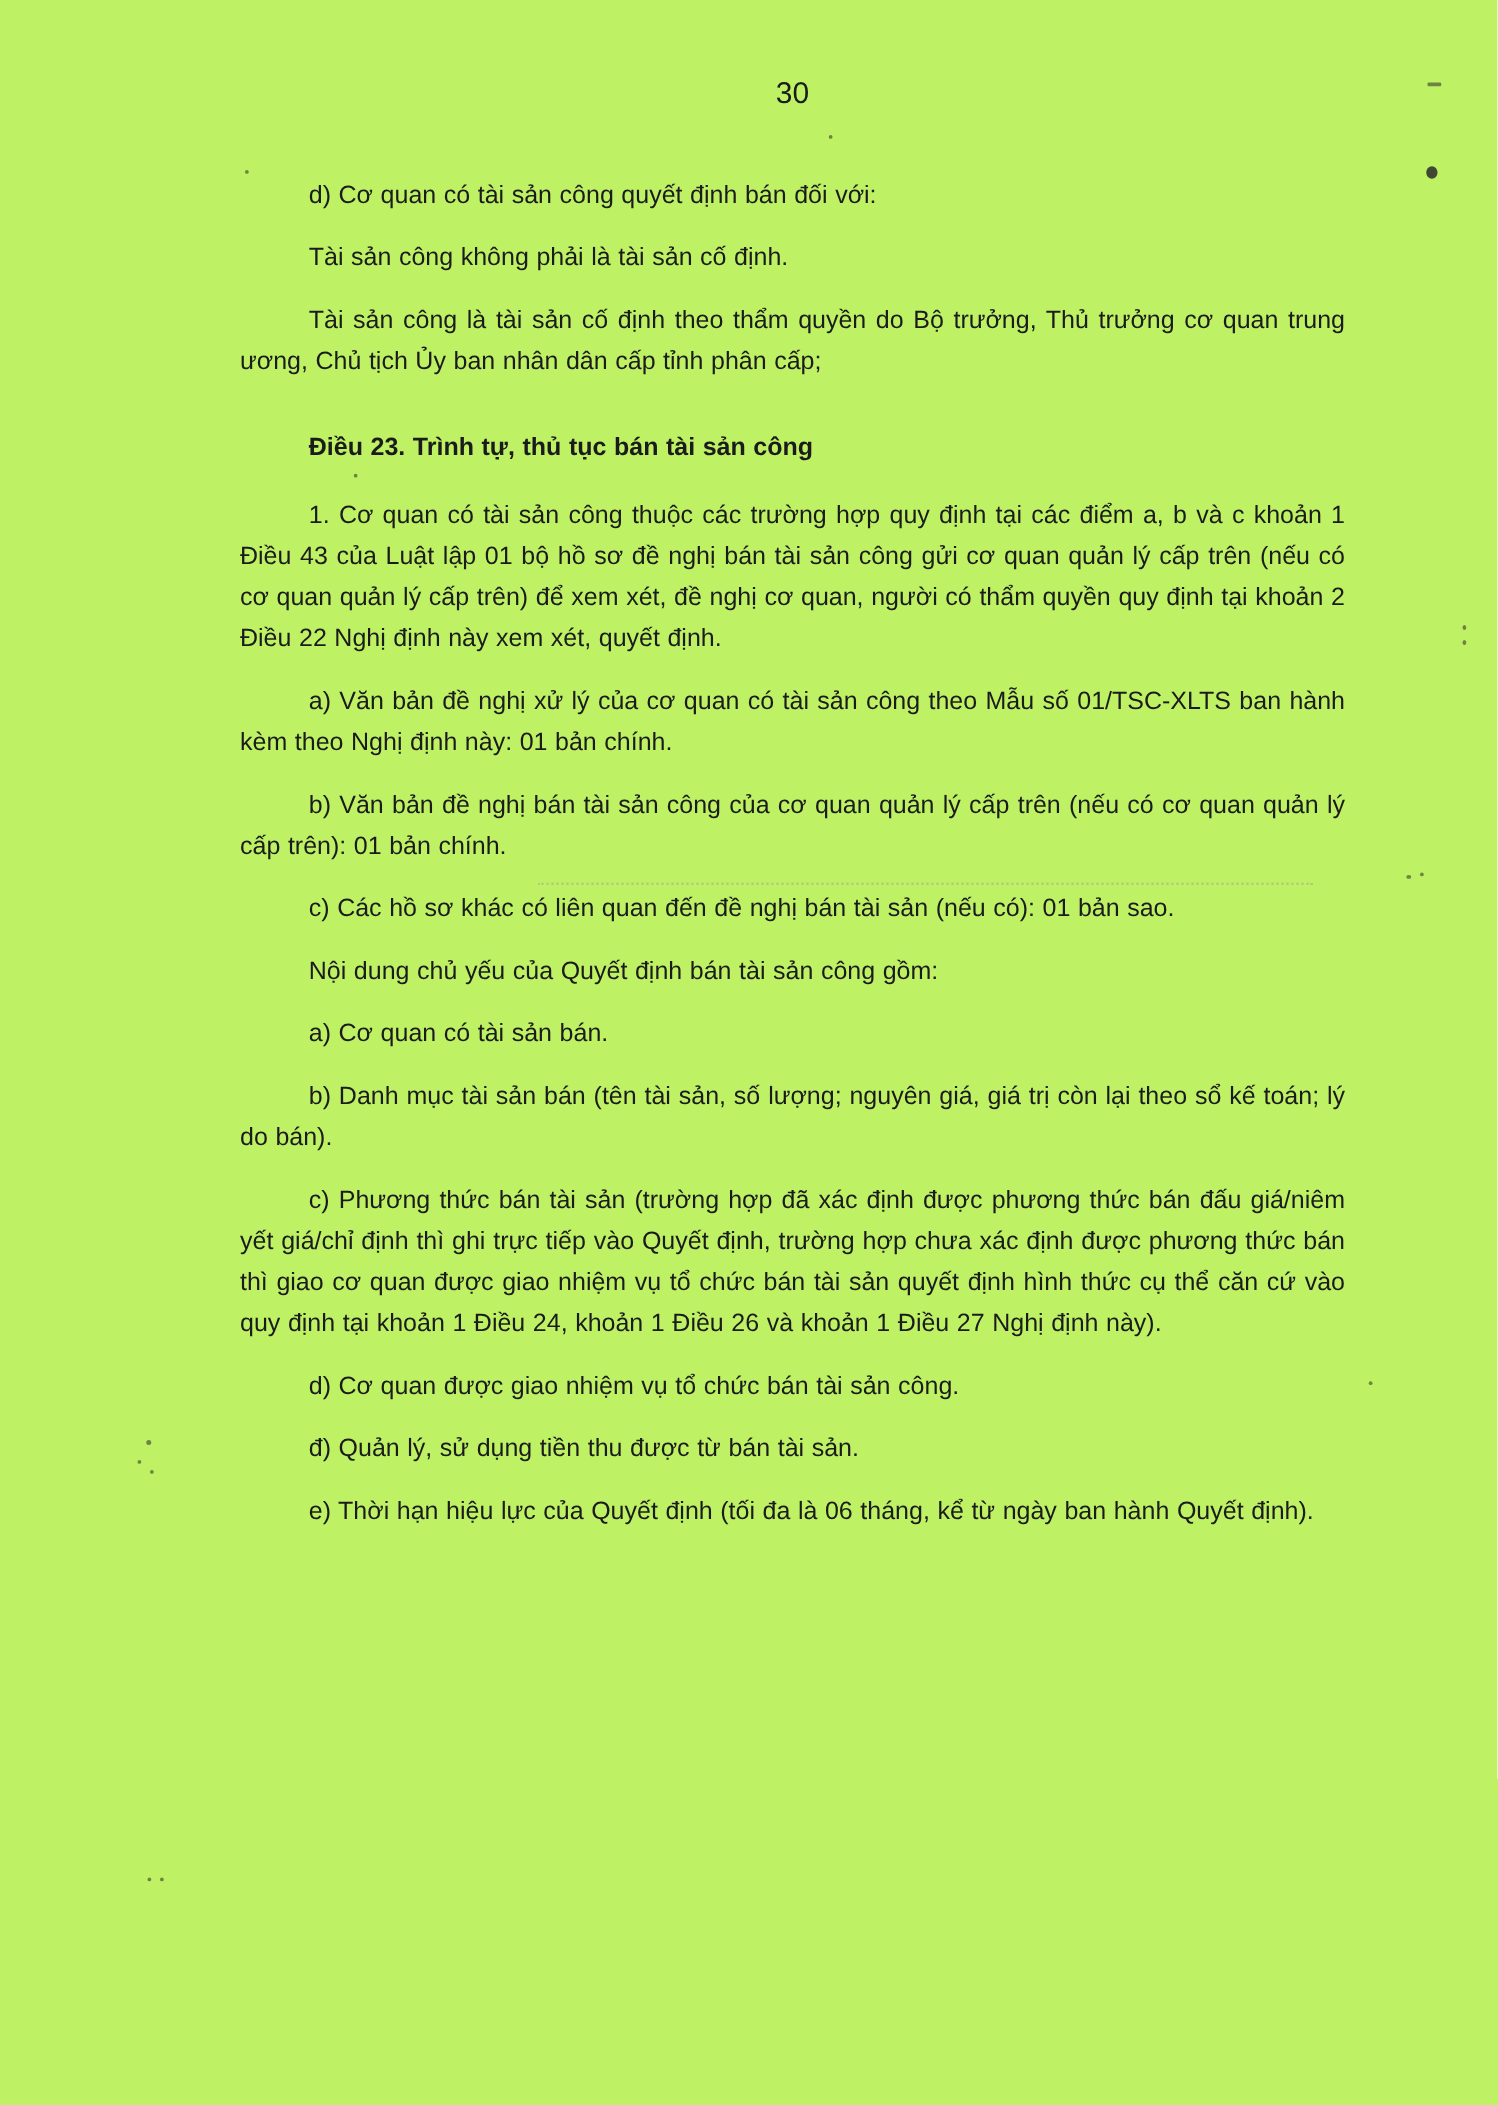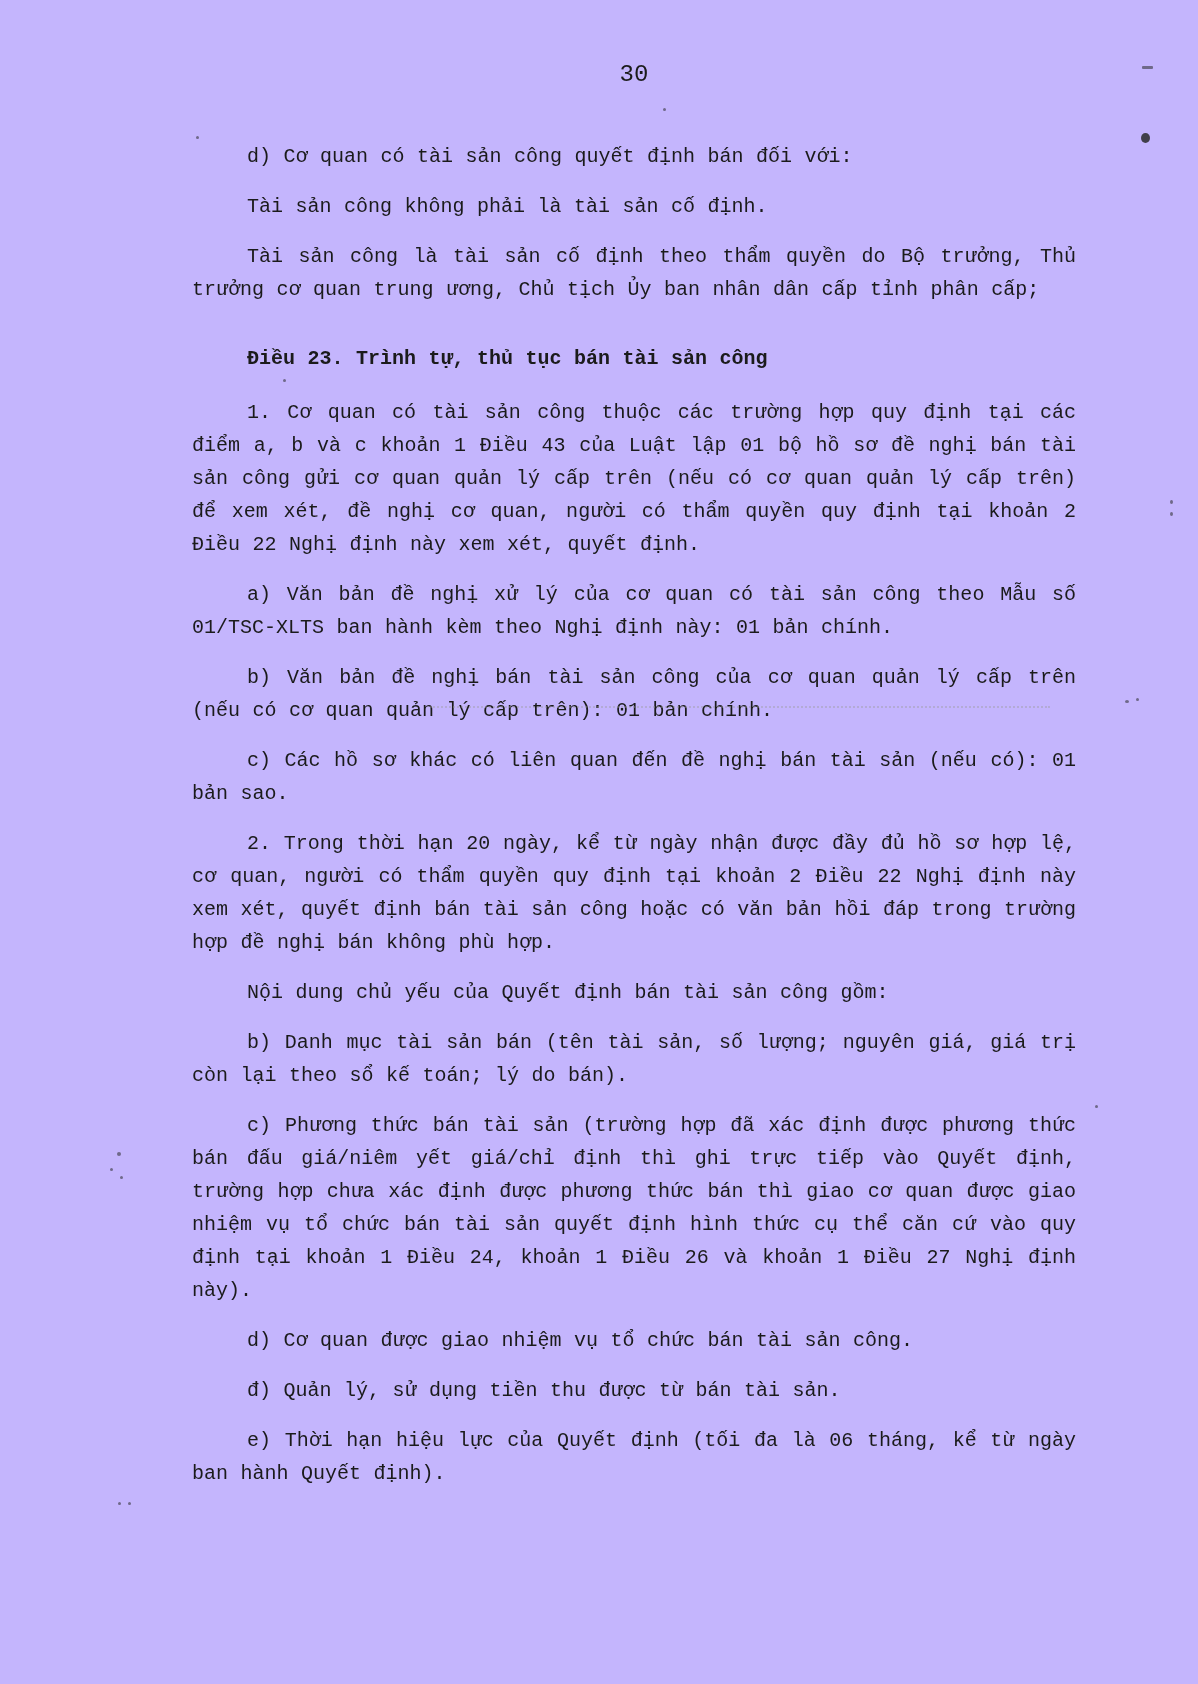--- a/index.html
+++ b/index.html
@@ -4,22 +4,22 @@
 <style>
   html, body {
     margin: 0;
     padding: 0;
     background: #ffffff;
   }
   .page {
     position: relative;
     width: 1198px;
     height: 1684px;
-    background: #c4b5fd;
-    font-family: Liberation Mono, monospace;
+    background: #bef264;
+    font-family: Liberation Sans, sans-serif;
     color: #1b1b1b;
     overflow: hidden;
   }
   .page-number {
     position: absolute;
     top: 62px;
     left: 192px;
     width: 884px;
     text-align: center;
     font-size: 24px;
@@ -68,22 +68,22 @@
   <div class="content">
 
   <p class="para">d) Cơ quan có tài sản công quyết định bán đối với:</p>
       <p class="para">Tài sản công không phải là tài sản cố định.</p>
       <p class="para">Tài sản công là tài sản cố định theo thẩm quyền do Bộ trưởng, Thủ trưởng cơ quan trung ương, Chủ tịch Ủy ban nhân dân cấp tỉnh phân cấp;</p>
       <p class="para heading">Điều 23. Trình tự, thủ tục bán tài sản công</p>
       <p class="para">1. Cơ quan có tài sản công thuộc các trường hợp quy định tại các điểm a, b và c khoản 1 Điều 43 của Luật lập 01 bộ hồ sơ đề nghị bán tài sản công gửi cơ quan quản lý cấp trên (nếu có cơ quan quản lý cấp trên) để xem xét, đề nghị cơ quan, người có thẩm quyền quy định tại khoản 2 Điều 22 Nghị định này xem xét, quyết định.</p>
       <p class="para">a) Văn bản đề nghị xử lý của cơ quan có tài sản công theo Mẫu số 01/TSC-XLTS ban hành kèm theo Nghị định này: 01 bản chính.</p>
       <p class="para">b) Văn bản đề nghị bán tài sản công của cơ quan quản lý cấp trên (nếu có cơ quan quản lý cấp trên): 01 bản chính.</p>
       <p class="para">c) Các hồ sơ khác có liên quan đến đề nghị bán tài sản (nếu có): 01 bản sao.</p>
-      <p class="para">2. Trong thời hạn 20 ngày, kể từ ngày nhận được đầy đủ hồ sơ hợp lệ, cơ quan, người có thẩm quyền quy định tại khoản 2 Điều 22 Nghị định này xem xét, quyết định bán tài sản công hoặc có văn bản hồi đáp trong trường hợp đề nghị bán không phù hợp.</p>
       <p class="para">Nội dung chủ yếu của Quyết định bán tài sản công gồm:</p>
+      <p class="para">a) Cơ quan có tài sản bán.</p>
       <p class="para">b) Danh mục tài sản bán (tên tài sản, số lượng; nguyên giá, giá trị còn lại theo sổ kế toán; lý do bán).</p>
       <p class="para">c) Phương thức bán tài sản (trường hợp đã xác định được phương thức bán đấu giá/niêm yết giá/chỉ định thì ghi trực tiếp vào Quyết định, trường hợp chưa xác định được phương thức bán thì giao cơ quan được giao nhiệm vụ tổ chức bán tài sản quyết định hình thức cụ thể căn cứ vào quy định tại khoản 1 Điều 24, khoản 1 Điều 26 và khoản 1 Điều 27 Nghị định này).</p>
       <p class="para">d) Cơ quan được giao nhiệm vụ tổ chức bán tài sản công.</p>
       <p class="para">đ) Quản lý, sử dụng tiền thu được từ bán tài sản.</p>
       <p class="para">e) Thời hạn hiệu lực của Quyết định (tối đa là 06 tháng, kể từ ngày ban hành Quyết định).</p>
     </div>
 <div class="speck dash" style="left: 1142px; top: 66px; width: 11px; height: 3px;"></div>
     <div class="speck blob" style="left: 1141px; top: 133px; width: 9px; height: 10px;"></div>
     <div class="speck dot" style="left: 196px; top: 136px; width: 3px; height: 3px;"></div>
     <div class="speck dot" style="left: 663px; top: 108px; width: 3px; height: 3px;"></div>

